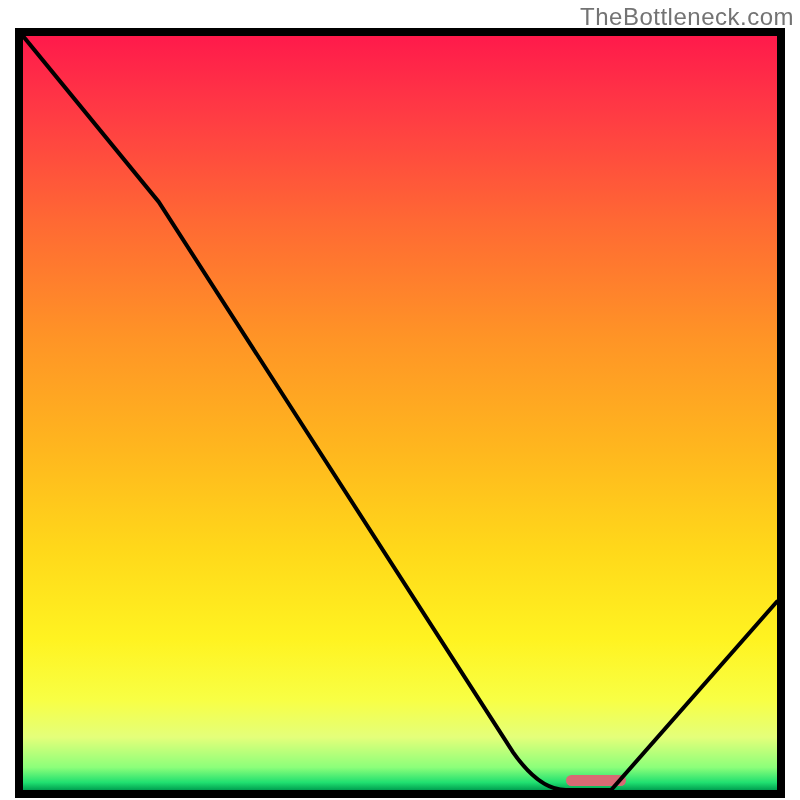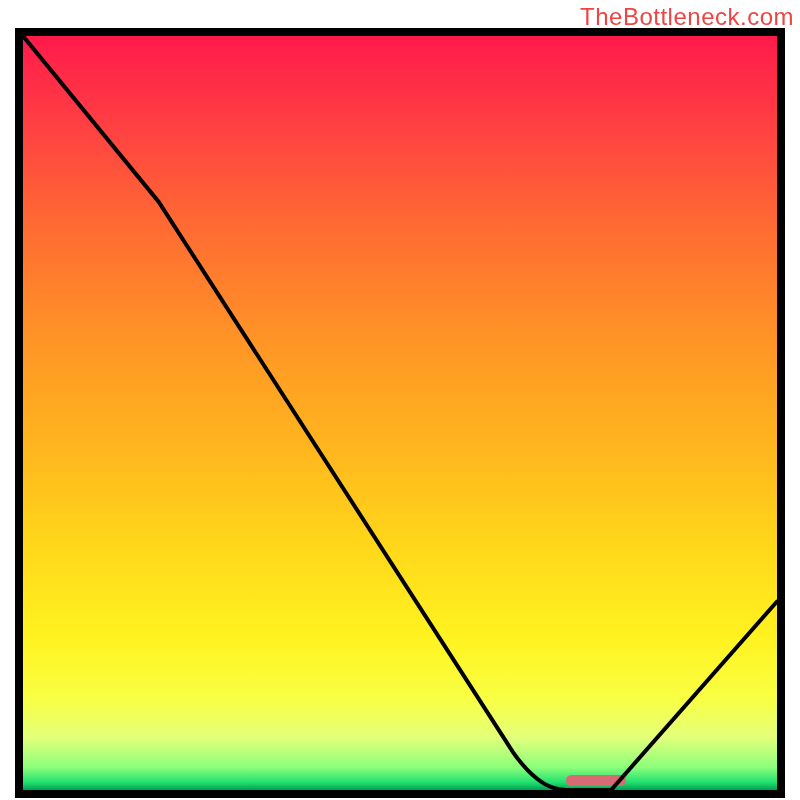--- a/index.html
+++ b/index.html
@@ -49,21 +49,21 @@
       #00a050 100%
     );
   }
   .watermark {
     position: absolute;
     right: 6px;
     top: 3px;
     font-family: Arial, Helvetica, sans-serif;
     font-size: 24px;
     font-weight: 400;
-    color: #ef4444;
+    color: #737373;
     letter-spacing: 0.5px;
   }
   svg.curve {
     position: absolute;
     left: 0;
     top: 0;
     width: 100%;
     height: 100%;
     pointer-events: none;
   }

